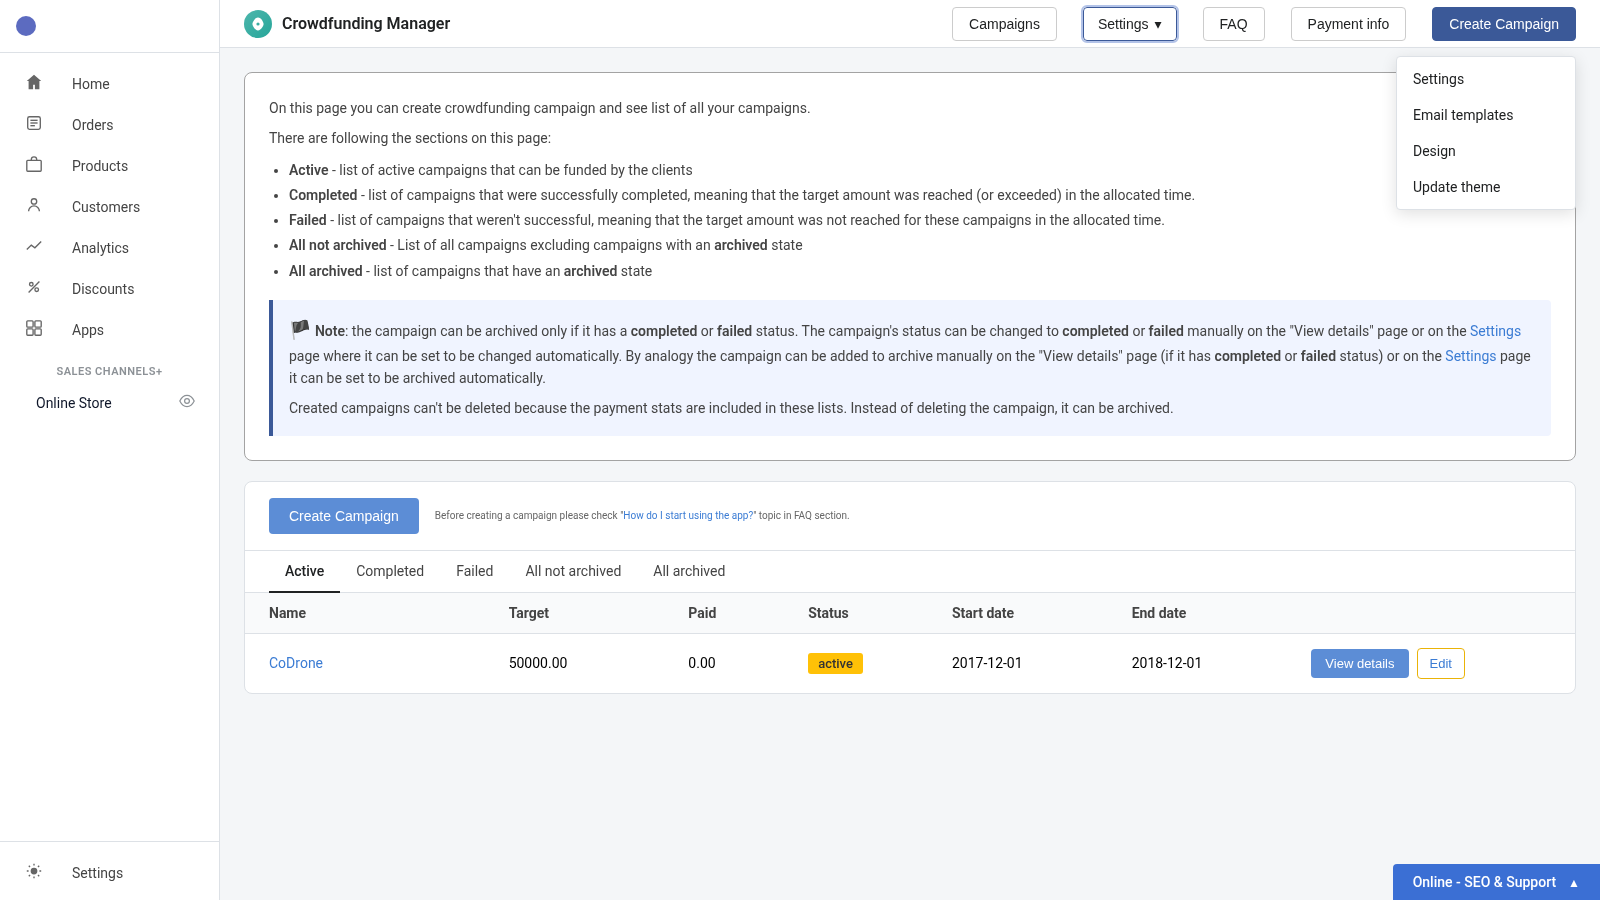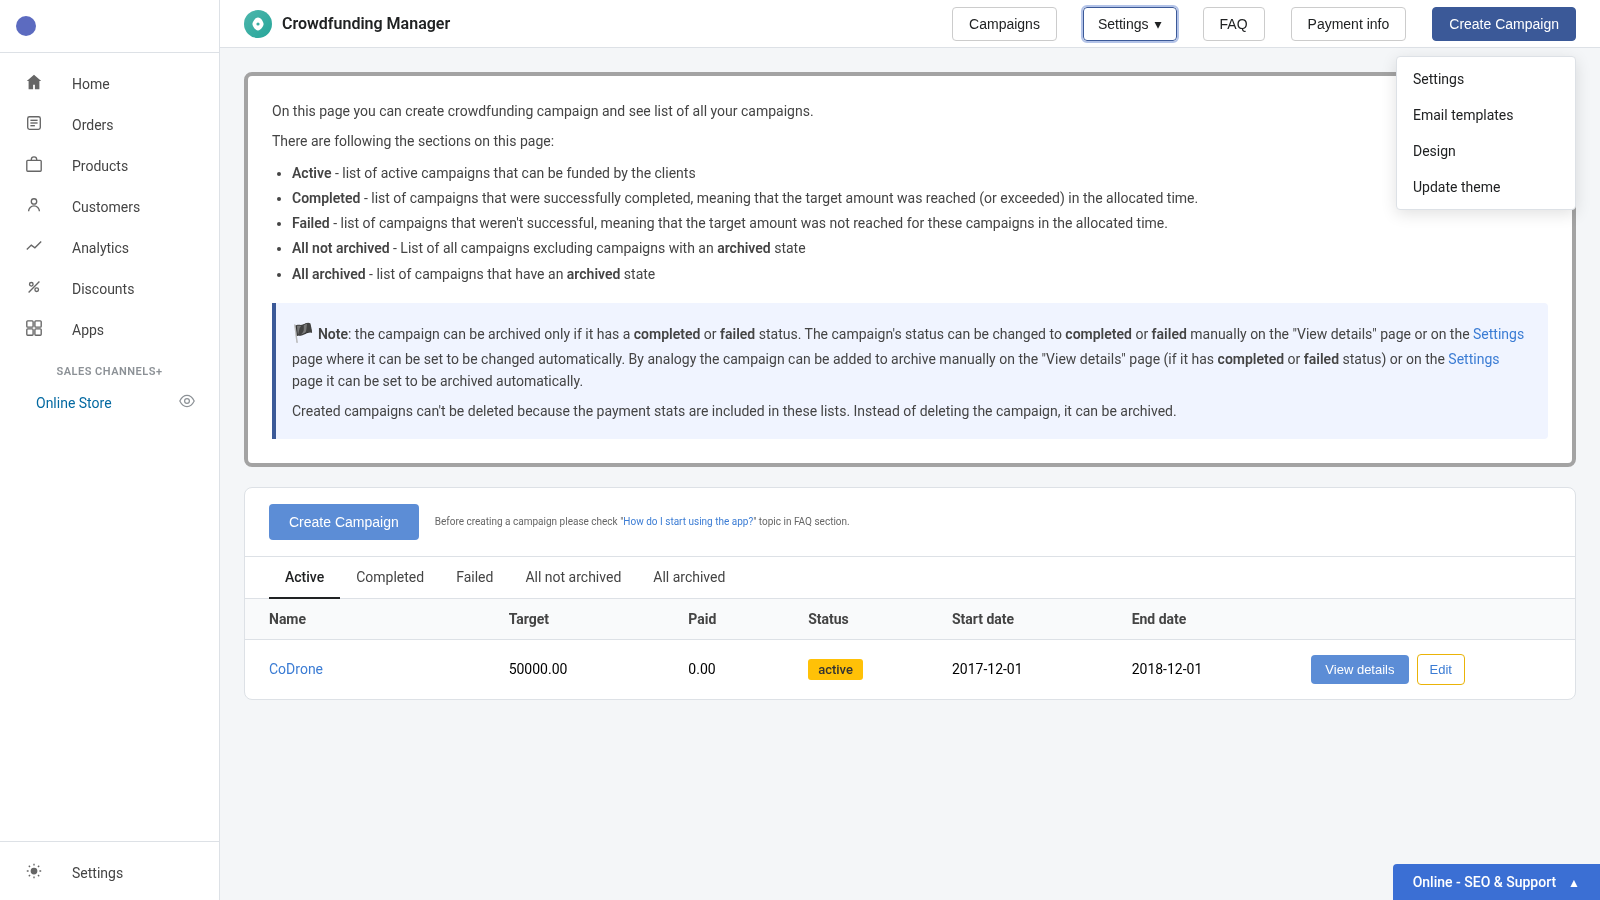--- a/index.html
+++ b/index.html
@@ -52,21 +52,21 @@
       display: flex;
       align-items: center;
       justify-content: center;
     }
     .sidebar-section-label .add-icon { cursor: pointer; color: #8c9196; }
     .sidebar-sub-item {
       display: flex;
       align-items: center;
       justify-content: space-between;
       padding: 8px 16px 8px 28px;
-      color: #0369a1;
+      color: #0f172a;
       cursor: pointer;
       margin: 1px 8px;
       border-radius: 4px;
     }
     .sidebar-settings {
       border-top: 1px solid #dde1e6;
       padding: 8px 0;
     }
 
     
@@ -145,21 +145,21 @@
     #content {
       flex: 1;
       overflow-y: auto;
       padding: 24px;
       position: relative;
     }
 
     
     .info-card {
       background: #fff;
-      border: 4px solid #a3a3a3;
+      border: 1px solid #a3a3a3;
       border-radius: 8px;
       padding: 24px;
       margin-bottom: 20px;
     }
     .info-card p { color: #444; line-height: 1.6; margin-bottom: 8px; }
     .info-card ul { margin: 8px 0 12px 20px; color: #444; line-height: 1.8; }
     .info-card ul li { }
     .info-card strong { font-weight: 600; }
 
     .note-box {

